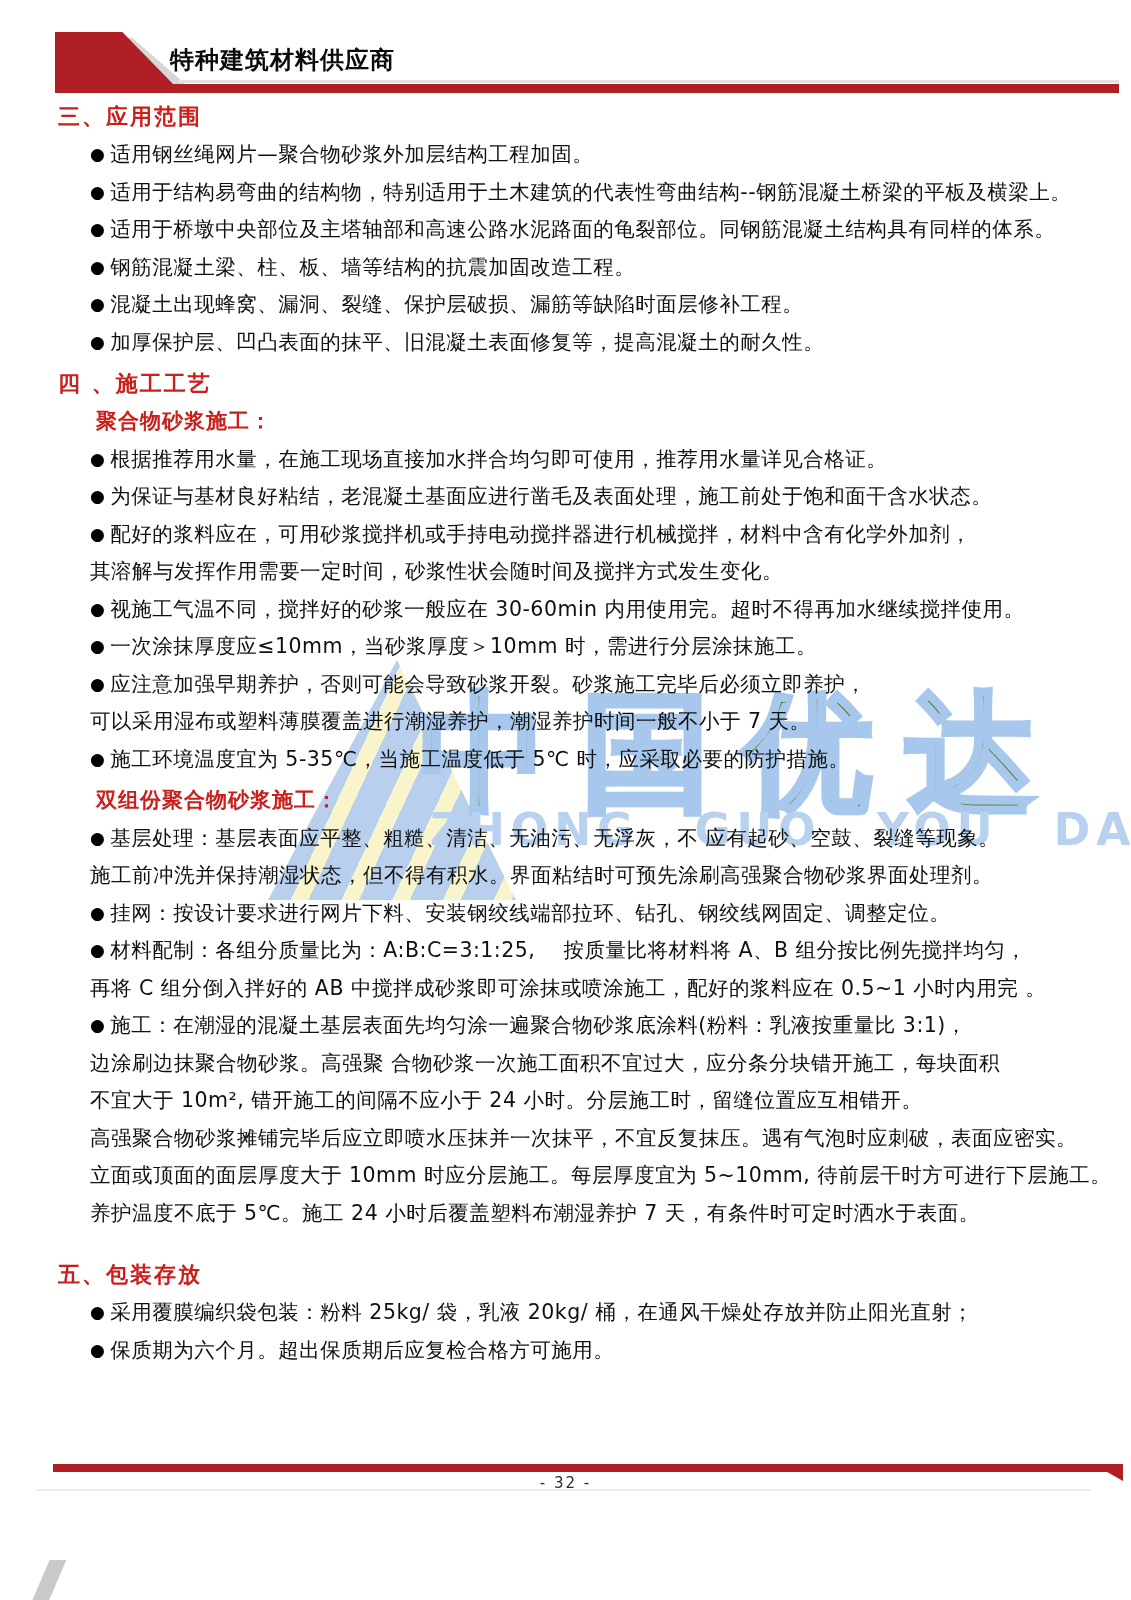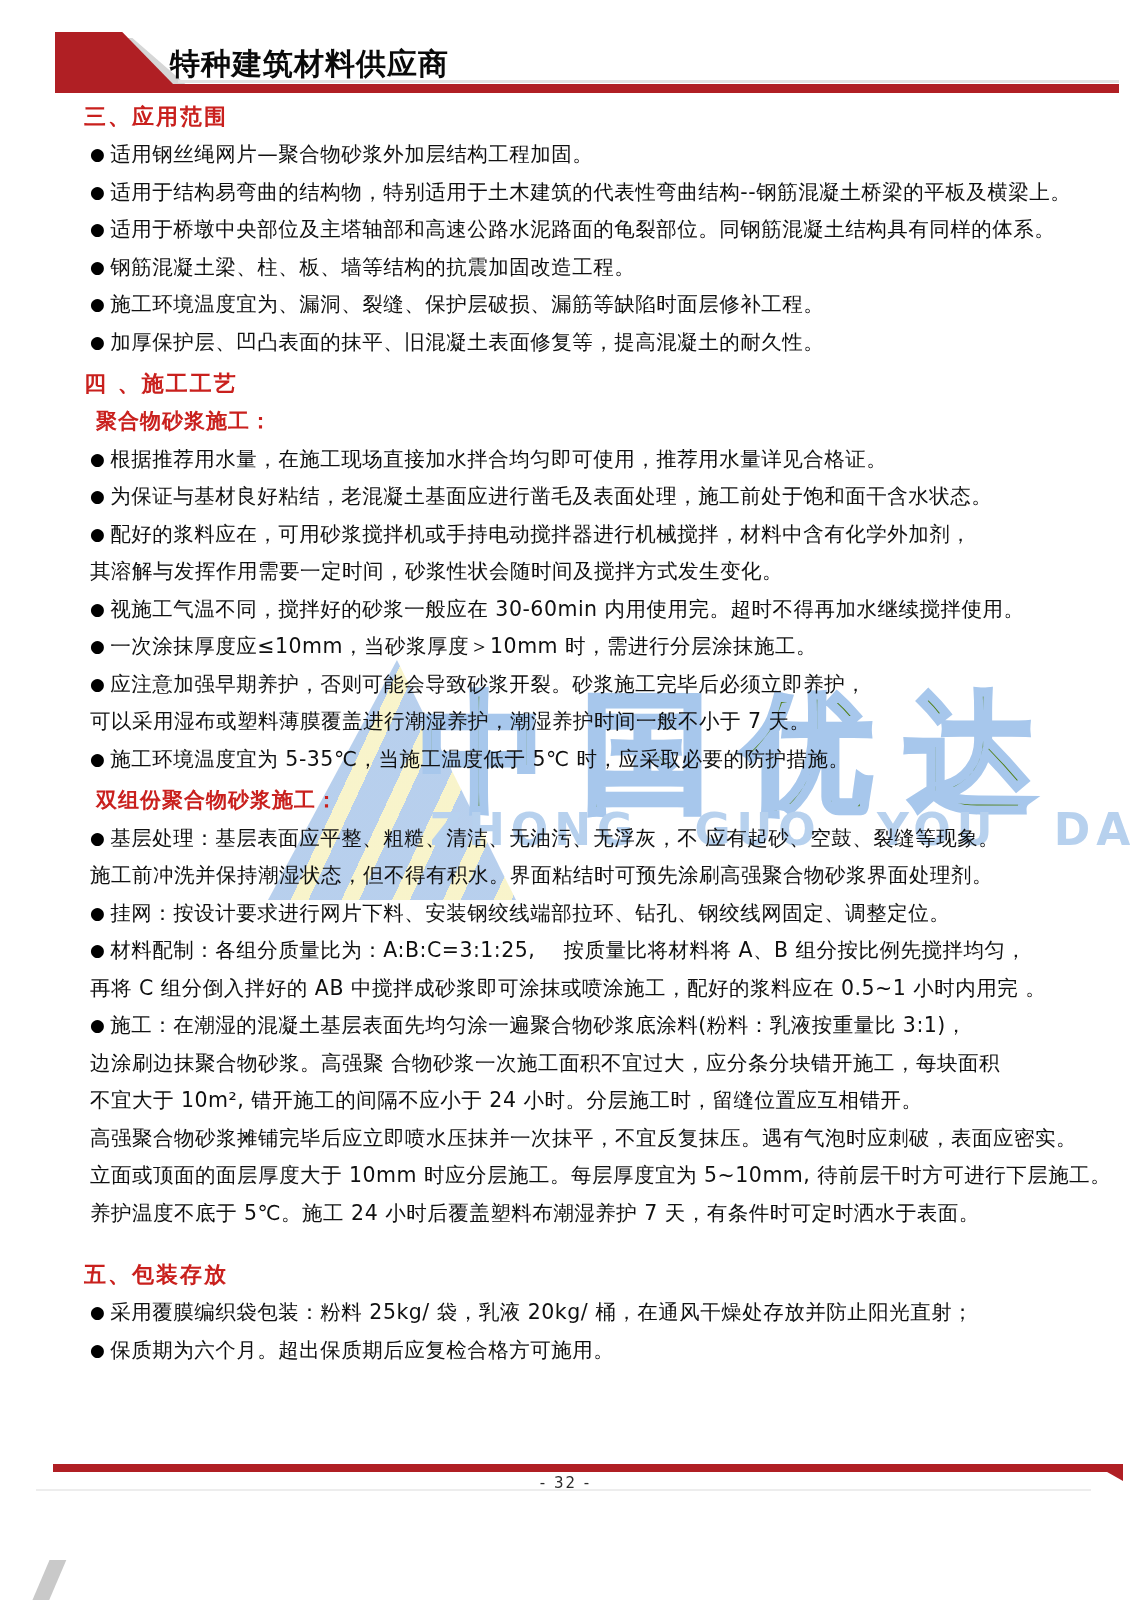--- a/index.html
+++ b/index.html
@@ -26,21 +26,21 @@
   .header-rule-gray{
     position:absolute;left:178px;top:80px;right:12px;height:3px;
     background:#e2e2e2;
   }
   .header-bar{
     position:absolute;left:55px;top:84px;right:12px;height:9px;
     background:#b01f24;
   }
   .header-title{
     position:absolute;left:170px;top:44px;
-    font-size:30px;font-weight:bold;color:#0a0a0a;
+    font-size:24px;font-weight:bold;color:#0a0a0a;
     letter-spacing:1px;white-space:nowrap;
   }
   
   .wm-triangle{
     position:absolute;left:268px;top:660px;width:248px;height:240px;
     background:repeating-linear-gradient(115deg,#abc7ea 0 30px,#f7f2c2 30px 46px);
     clip-path:polygon(52% 0,100% 100%,0 100%);
     opacity:.85;z-index:0;
   }
   .wm-cn{
@@ -52,21 +52,21 @@
     position:absolute;left:430px;top:804px;z-index:0;
     font-size:44px;font-weight:bold;letter-spacing:6px;word-spacing:34px;
     color:#b7d1ee;white-space:nowrap;
   }
   
   #main{
     position:relative;z-index:1;
     padding-top:102px;
   }
   .sec-heading{
-    margin-left:84px;
+    margin-left:58px;
     font-size:22px;line-height:30px;font-weight:bold;
     color:#c9201d;letter-spacing:2px;white-space:nowrap;
   }
   .sec-heading.s4{margin-top:8px;}
   .sec-heading.s5{margin-top:28px;}
   .sub-heading{
     margin-left:96px;margin-top:4px;
     font-size:21px;line-height:37.5px;font-weight:bold;
     color:#c9201d;letter-spacing:1px;white-space:nowrap;
   }
@@ -119,21 +119,21 @@
   <div class="wm-triangle"></div>
   <div class="wm-cn">中国优达</div>
   <div class="wm-en">ZHONG GUO YOU DA</div>
 
   <div id="main">
       <div class="sec-heading s3">三、应用范围</div>
       <div class="line"><span class="bullet">●</span><span>适用钢丝绳网片—聚合物砂浆外加层结构工程加固。</span></div>
       <div class="line"><span class="bullet">●</span><span>适用于结构易弯曲的结构物，特别适用于土木建筑的代表性弯曲结构--钢筋混凝土桥梁的平板及横梁上。</span></div>
       <div class="line"><span class="bullet">●</span><span>适用于桥墩中央部位及主塔轴部和高速公路水泥路面的龟裂部位。同钢筋混凝土结构具有同样的体系。</span></div>
       <div class="line"><span class="bullet">●</span><span>钢筋混凝土梁、柱、板、墙等结构的抗震加固改造工程。</span></div>
-      <div class="line"><span class="bullet">●</span><span>施工环境温度宜为、漏洞、裂缝、保护层破损、漏筋等缺陷时面层修补工程。</span></div>
+      <div class="line"><span class="bullet">●</span><span>混凝土出现蜂窝、漏洞、裂缝、保护层破损、漏筋等缺陷时面层修补工程。</span></div>
       <div class="line"><span class="bullet">●</span><span>加厚保护层、凹凸表面的抹平、旧混凝土表面修复等，提高混凝土的耐久性。</span></div>
       <div class="sec-heading s4">四 、施工工艺</div>
       <div class="sub-heading">聚合物砂浆施工：</div>
       <div class="line"><span class="bullet">●</span><span>根据推荐用水量，在施工现场直接加水拌合均匀即可使用，推荐用水量详见合格证。</span></div>
       <div class="line"><span class="bullet">●</span><span>为保证与基材良好粘结，老混凝土基面应进行凿毛及表面处理，施工前处于饱和面干含水状态。</span></div>
       <div class="line"><span class="bullet">●</span><span>配好的浆料应在，可用砂浆搅拌机或手持电动搅拌器进行机械搅拌，材料中含有化学外加剂，</span></div>
       <div class="line"><span>其溶解与发挥作用需要一定时间，砂浆性状会随时间及搅拌方式发生变化。</span></div>
       <div class="line"><span class="bullet">●</span><span>视施工气温不同，搅拌好的砂浆一般应在 30-60min 内用使用完。超时不得再加水继续搅拌使用。</span></div>
       <div class="line"><span class="bullet">●</span><span>一次涂抹厚度应≤10mm，当砂浆厚度＞10mm 时，需进行分层涂抹施工。</span></div>
       <div class="line"><span class="bullet">●</span><span>应注意加强早期养护，否则可能会导致砂浆开裂。砂浆施工完毕后必须立即养护，</span></div>

